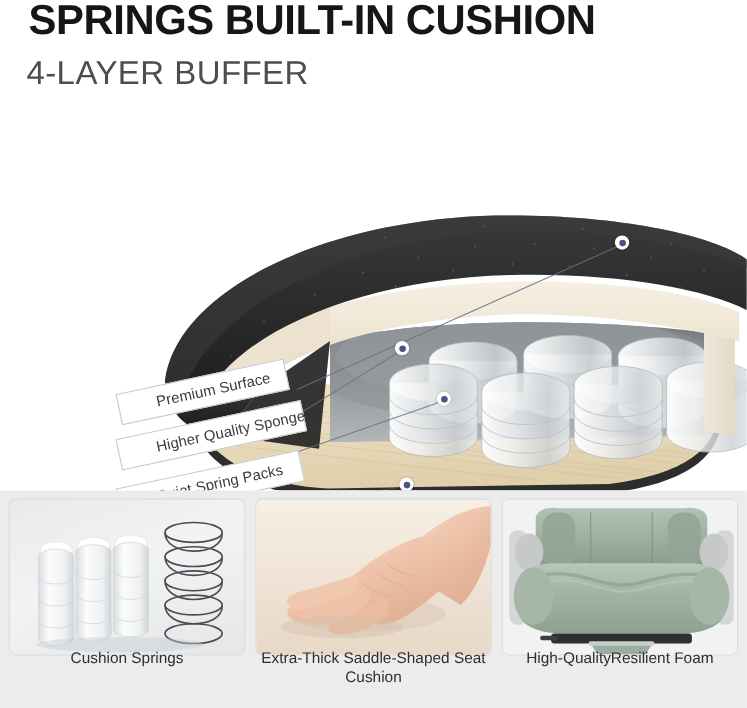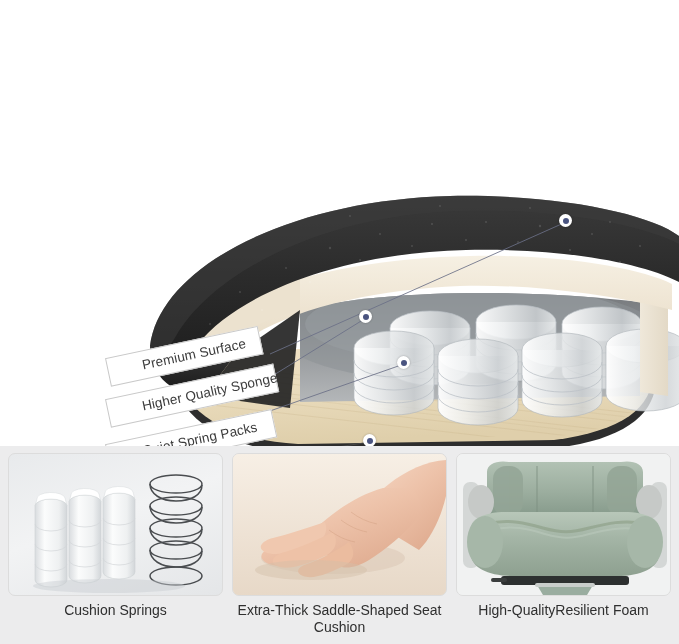--- a/index.html
+++ b/index.html
@@ -63,33 +63,37 @@
   .card {
     position: relative; flex: 1 1 0; height: 143px;
     border: 1px solid #dcdcdc; border-radius: 7px;
     overflow: hidden; background: #f4f5f6;
   }
   .card-1 { background: linear-gradient(160deg,#e8eaec 0%,#f2f3f4 45%,#e4e6e8 100%); }
   .card-2 { background: linear-gradient(165deg,#f6efe7 0%,#efe4d8 55%,#e9dccd 100%); }
   .card-3 { background: linear-gradient(170deg,#f3f4f4 0%,#e9ecea 100%); }
   .card svg { position: absolute; left: 0; top: 0; }
 
-  .captions { position: absolute; left: 8px; top: 156px; width: 663px;
+  .captions { position: absolute; left: 8px; top: 144px; width: 663px;
               display: flex; gap: 9px; }
   .caption {
     flex: 1 1 0; text-align: center;
     font-size: 14px; color: #2f2f2f; line-height: 17px; font-weight: 400;
     padding: 0 4px;
   }
 </style>
 </head>
 <body>
 
 <div id="root">
 
+  <div class="header">
+    <div class="title">SPRINGS BUILT-IN CUSHION</div>
+    <div class="subtitle">4-LAYER BUFFER</div>
+  </div>
 
   <div class="hero">
 
     <svg class="hero-svg" width="679" height="350" viewBox="0 0 679 350">
       <defs>
         <linearGradient id="leatherG" x1="0" y1="0" x2="0" y2="1">
           <stop offset="0" stop-color="#3a3a3a"></stop>
           <stop offset="0.45" stop-color="#2c2c2c"></stop>
           <stop offset="1" stop-color="#1e1e1e"></stop>
         </linearGradient>

